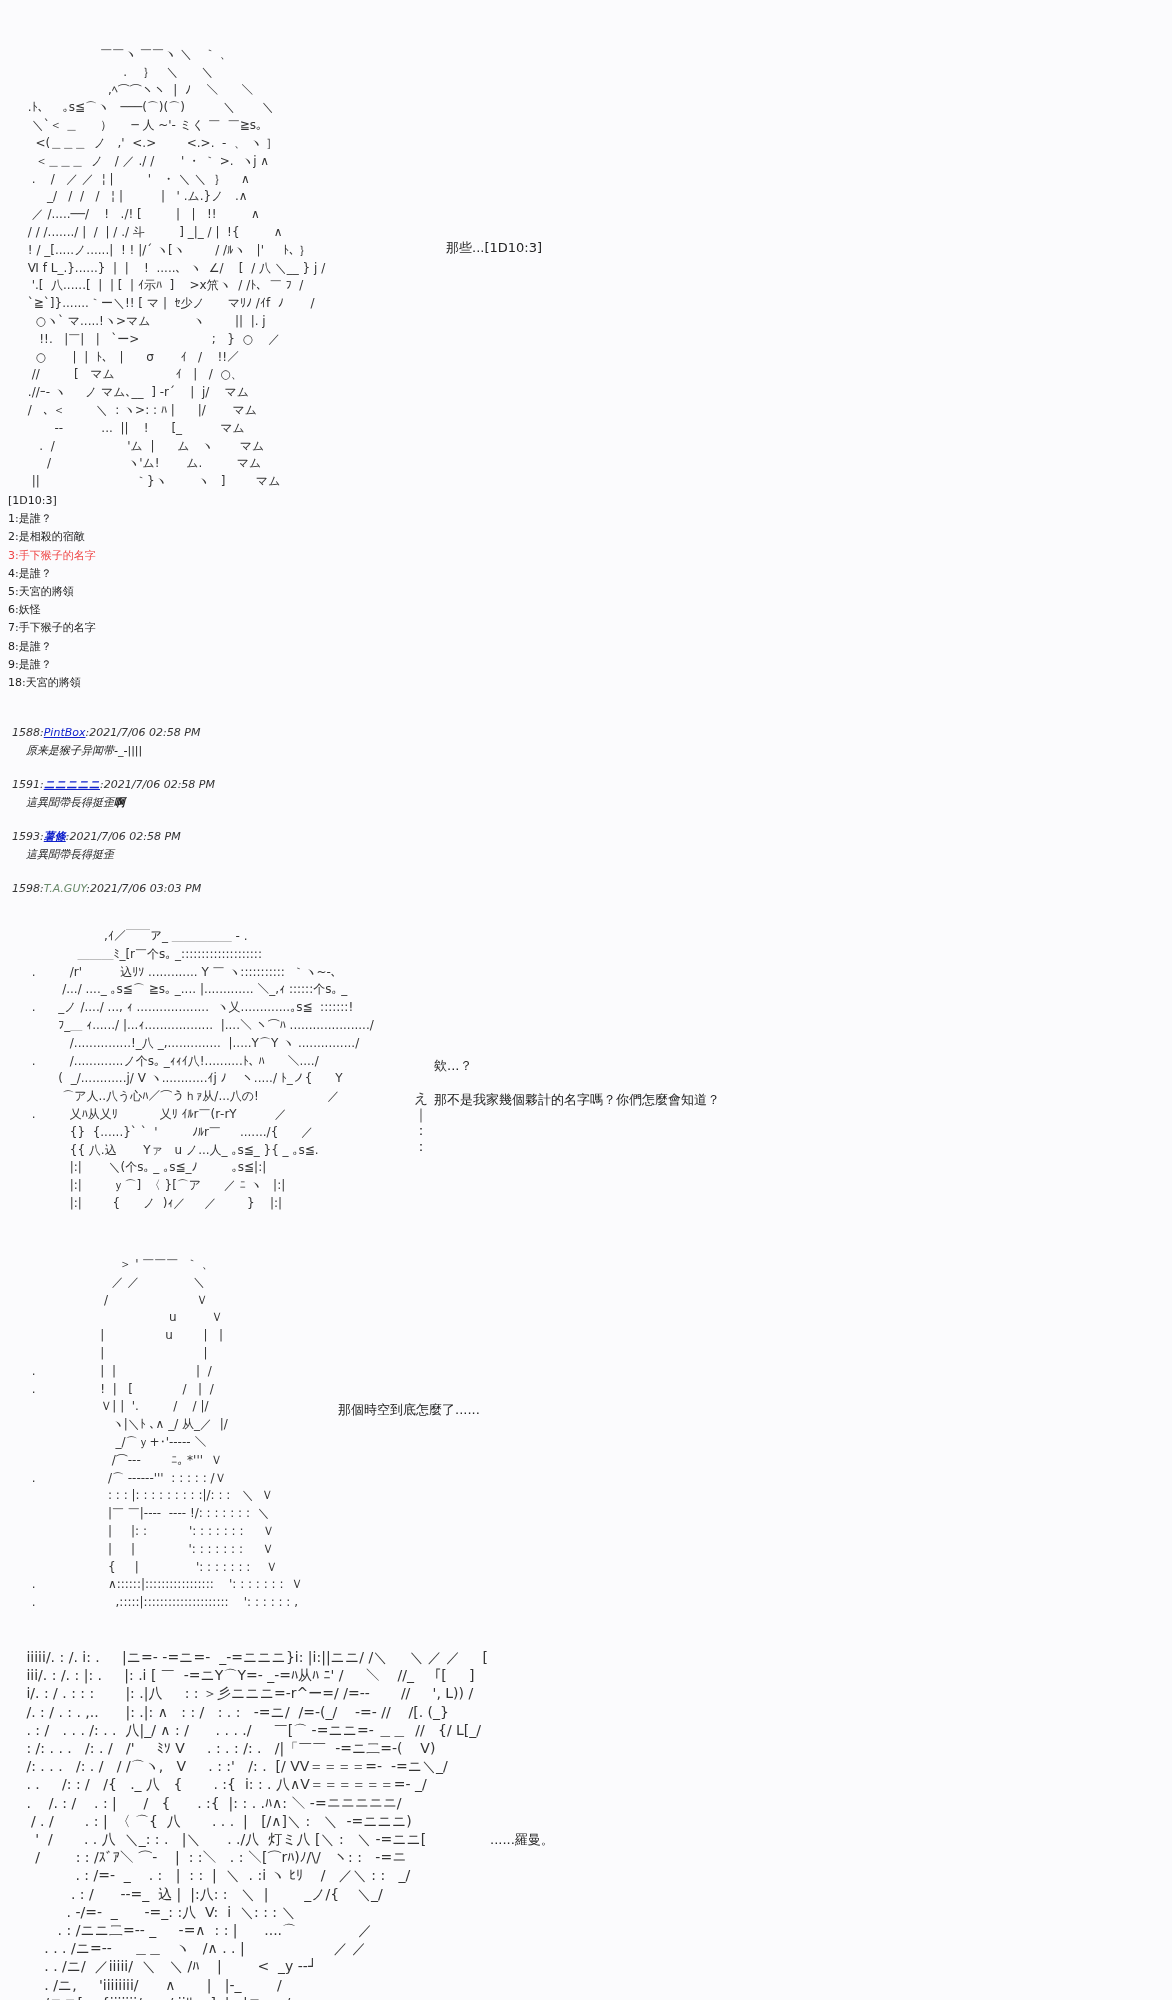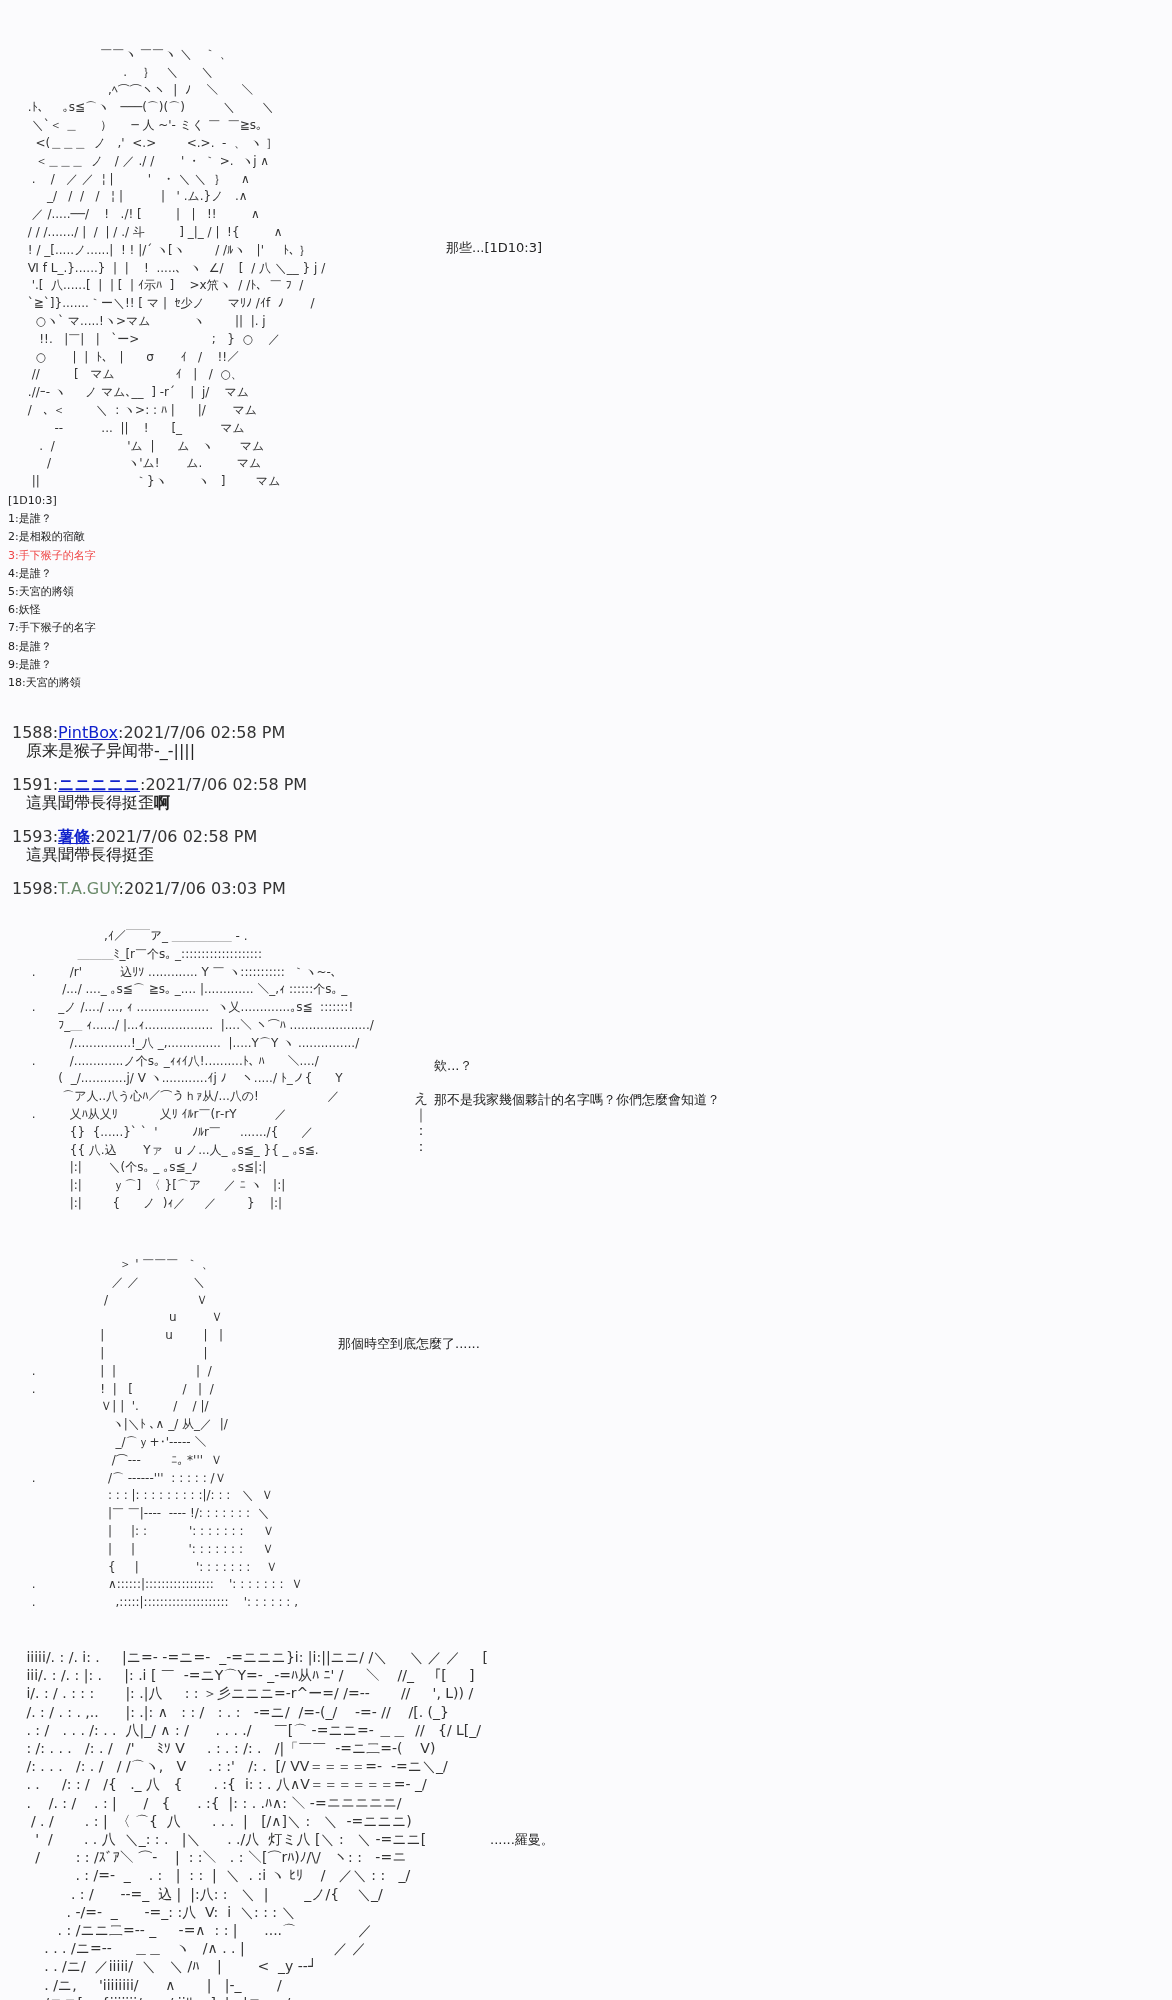--- a/index.html
+++ b/index.html
@@ -14,21 +14,21 @@
     letter-spacing: 0px;
   }
   .caption {
     position: absolute; font-size: 13px; line-height: 20px; color: #222; white-space: nowrap;
   }
   .dice-block {
     position: absolute; left: 8px; top: 492px; font-size: 11px; line-height: 18.2px;
   }
   .dice-block div { white-space: nowrap; }
   .dice-block .hit { color: #ef4444; }
-  .post { position: absolute; left: 12px; font-size: 16px; line-height: 17.5px; }
+  .post { position: absolute; left: 12px; font-size: 11px; line-height: 17.5px; font-style: italic; }
   .post-header { white-space: nowrap; color: #333; }
   .post-header a { color: #1122cc; text-decoration: underline; }
   .post-header a.bold { font-weight: bold; }
   .post-header .author-plain { color: #6a8a6a; }
   .post-body { padding-left: 14px; white-space: nowrap; color: #222; }
   .post-body .strong { font-weight: bold; }
 </style>
 </head>
 <body>
 
@@ -139,21 +139,21 @@
                        /⌒‐‐‐        ﾆ｡ *'''  Ｖ
   .                   /⌒ ‐‐‐‐‐‐'''  : : : : : /Ｖ
                       : : : |: : : : : : : : :|/: : :   ＼  Ｖ
                       |￣ ￣|‐‐‐‐  ‐‐‐‐ !/: : : : : : :  ＼
                       |     |: :           ': : : : : : :     Ｖ
                       |     |              ': : : : : : :     Ｖ
                       {     |               ': : : : : : :    Ｖ
   .                   ∧::::::|:::::::::::::::::    ': : : : : : :  Ｖ
   .                     ,:::::|:::::::::::::::::::::    ': : : : : : ,
 </pre>
-<div class="caption" style="left:338px; top:1334px;">那個時空到底怎麼了......</div>
+<div class="caption" style="left:338px; top:1400px;">那個時空到底怎麼了......</div>
 
 <pre class="aa" style="left:6px; top:1632px; font-size:14px; line-height:18.2px;"> iiiii/. : /. i: .     |ニ=- -=ニ=-  _-=ニニニ}i: |i:||ニニ/ /＼     ＼ ／ ／     [
  iii/. : /. : |: .     |: .i [ ￣  -=ニY⌒Y=- _-=ﾊ从ﾊ ﾆ' /     ＼    //_   「[     ]
  i/. : / . : : :       |: .|八     : : ＞彡ニニニ=‐r^ー=/ /=‐‐       //     ', L)) /
  /. : / . : . ,..      |: .|: ∧   : : /   : . :   -=ニ/  /=‐(_/    -=‐ //    /[. (_}
  . : /   . . . /: . .  八|_/ ∧ : /      . . . ./     ￣[⌒ -=ニニ=- ＿＿  //   {/ L[_/
  : /: . . .   /: . /   /'     ﾐｿ V     . : . : /: .   /|「￣￣  -=ニ二=-(    V)
  /: . . .   /: . /   / /⌒ヽ,   V     . : :'   /: .  [/ VV＝＝＝＝=-  -=ニ＼_/
  . .     /: : /   /{   ._ 八   {       . :{  i: : . 八∧V＝＝＝＝＝＝=- _/
  .    /. : /    . : |      /   {      . :{  |: : . .ﾊ∧: ＼ -=ニニニニニ/

